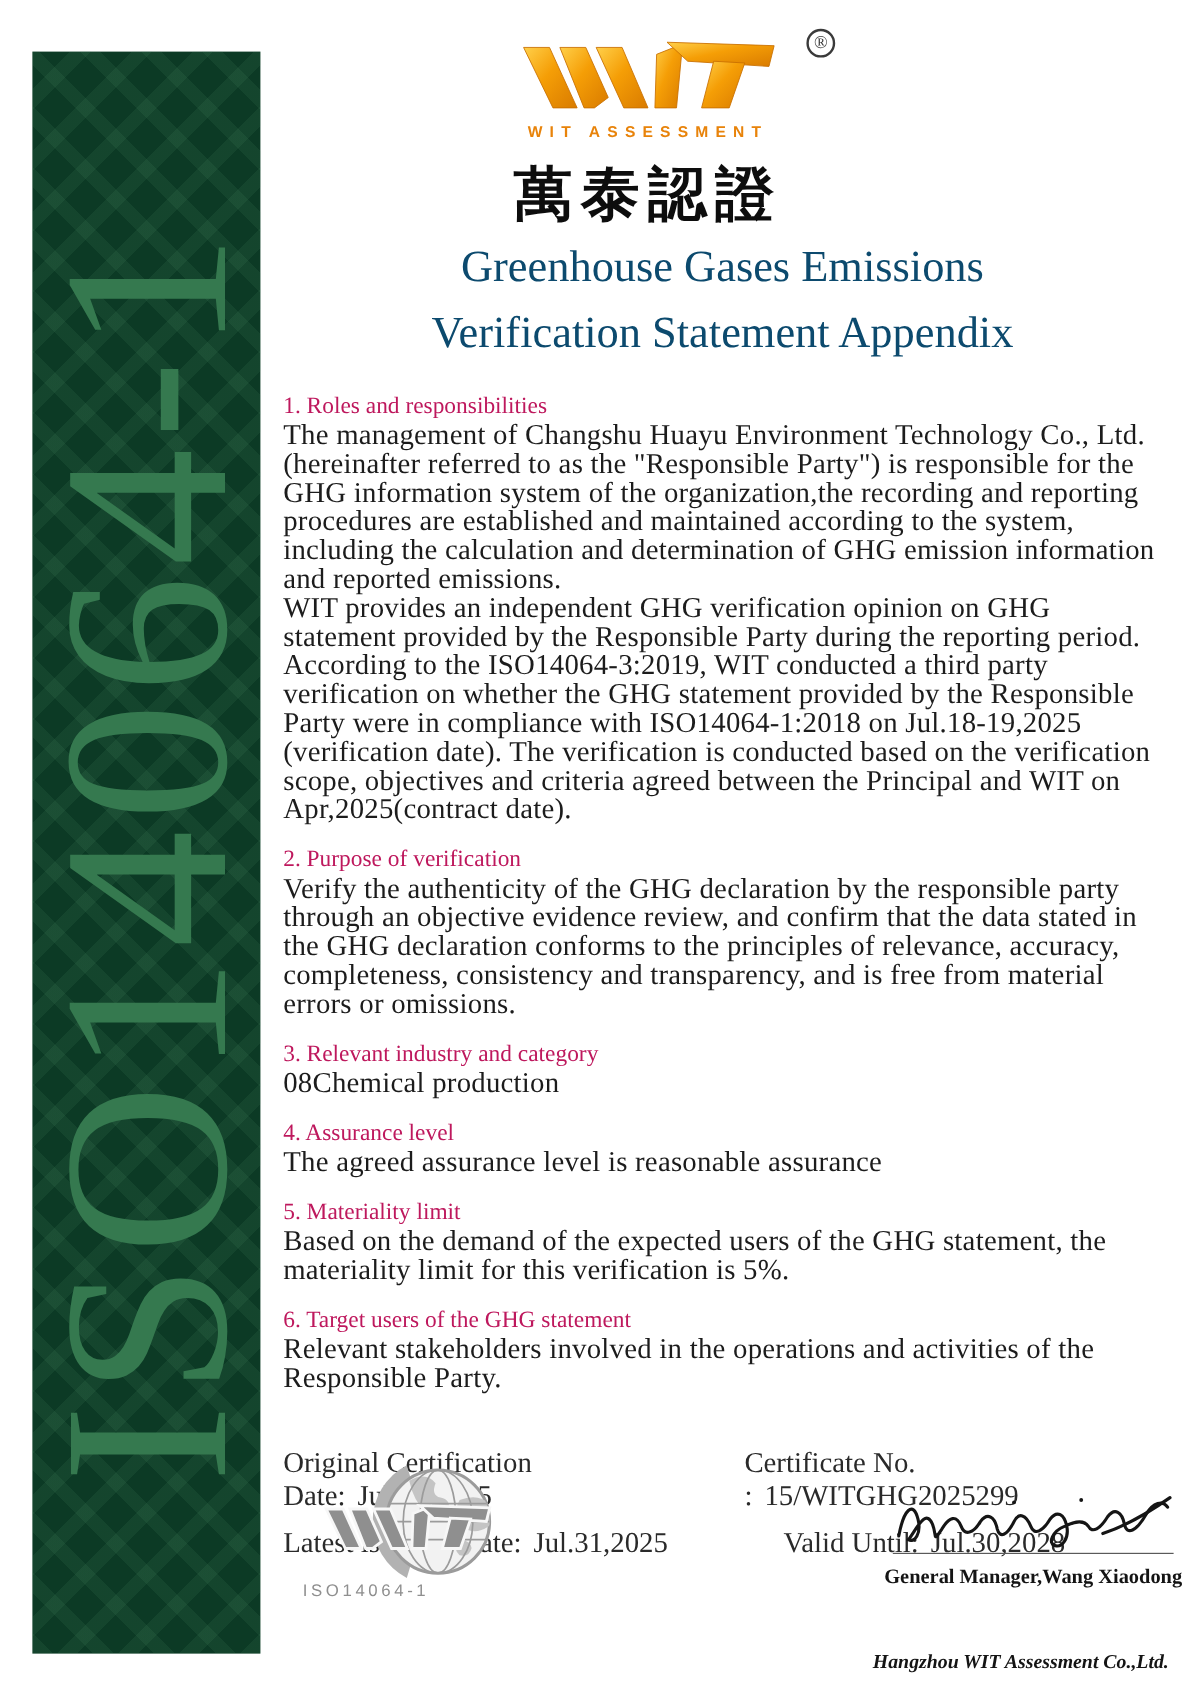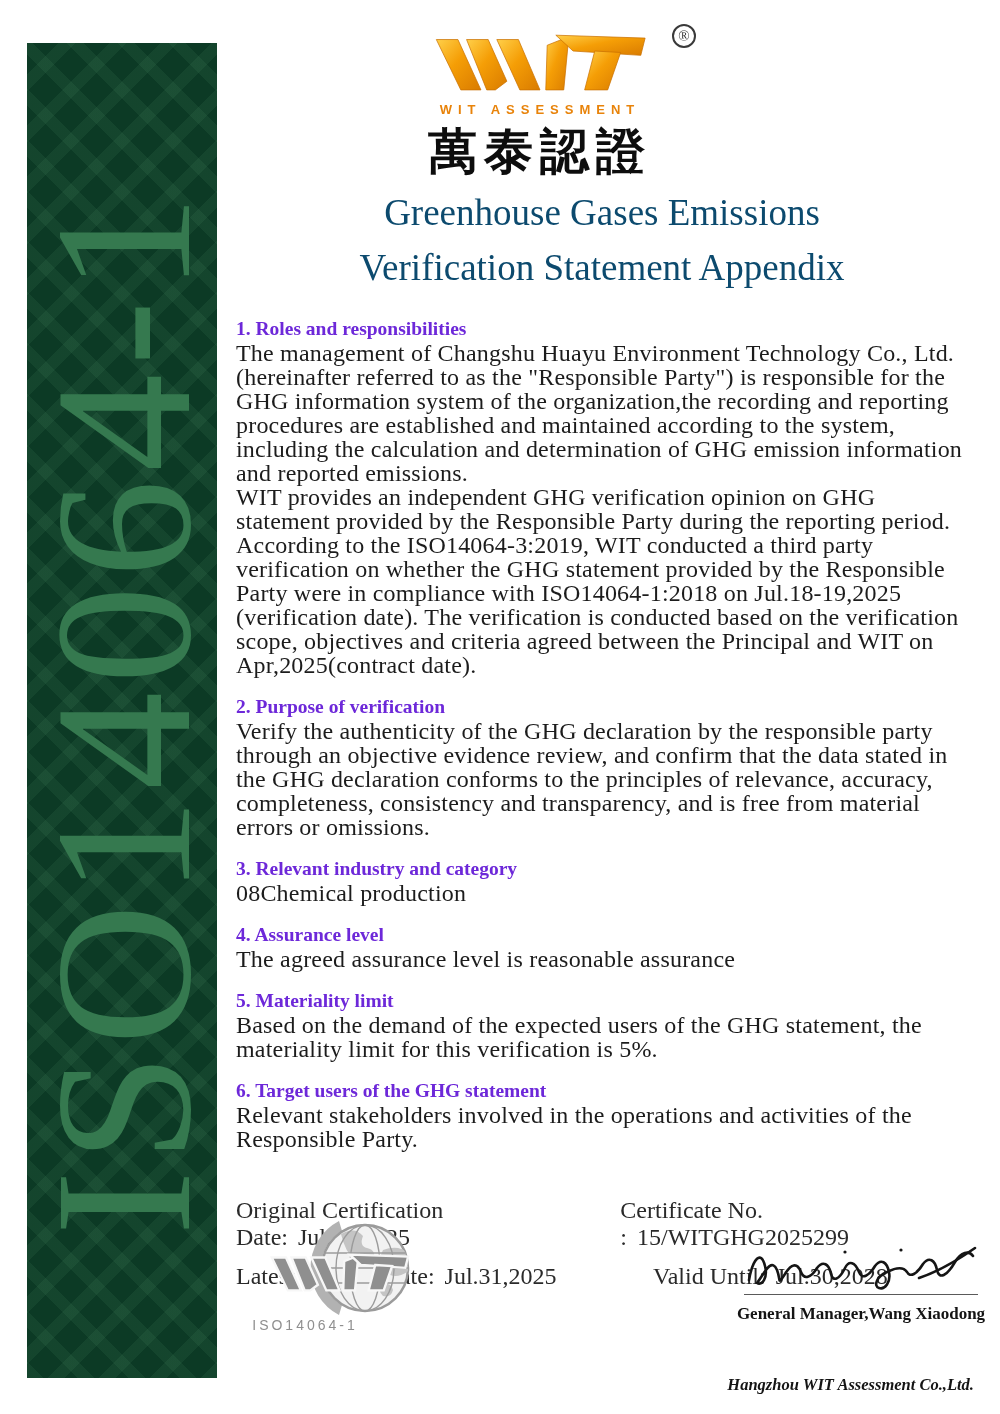--- a/index.html
+++ b/index.html
@@ -32,29 +32,29 @@
   .reg-mark {
     position:absolute; right:-16px; top:-4px;
     width:24px; height:24px; border:2px solid #3a3a3a; border-radius:50%;
     font-family:"Liberation Serif", serif; font-size:15px; line-height:20px; color:#3a3a3a; text-align:center;
   }
   .logo-sub {
     margin-top:2px; font-family:"Liberation Sans", sans-serif;
     font-size:13px; font-weight:bold; letter-spacing:6px; color:#e8830a; white-space:nowrap;
   }
   .logo-cn {
-    margin-top:2px; font-family:"DejaVu Sans", sans-serif;
+    margin-top:12px; font-family:"DejaVu Sans", sans-serif;
     font-size:49px; font-weight:900; letter-spacing:7px; color:#0d0d0d; white-space:nowrap;
   }
 
   .doc-title { text-align:center; font-size:37px; line-height:55px; font-weight:400; color:#0c4a6e; }
 
   .sections { margin-top:22px; }
   .sec { margin-bottom:18px; }
-  .sec-h { font-size:19.5px; line-height:24px; color:#6d28d9;font-weight:bold; }
+  .sec-h { font-size:19.5px; line-height:24px; color:#be185d; }
   .sec-b { font-size:24px; line-height:24px; letter-spacing:0.2px; color:#1c1c1c; white-space:pre-line; }
 
   .details { margin-top:46px; }
   .drow { display:flex; margin-bottom:12px; font-size:24px; color:#2a2a2a; }
   .dcell-l { width:417px; }
   .dlabel { margin-right:10px; }
   .dvalue { }
 
   
   .seal { position:absolute; left:233px; top:1220px; width:250px; height:118px; }

